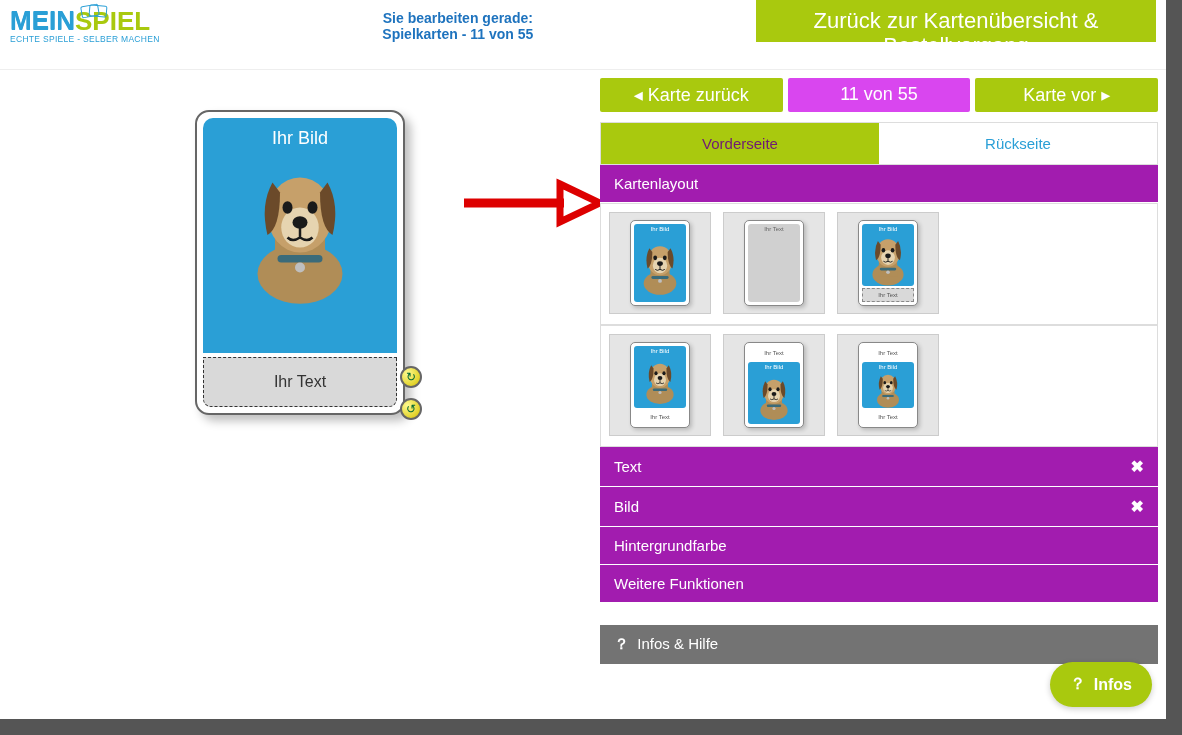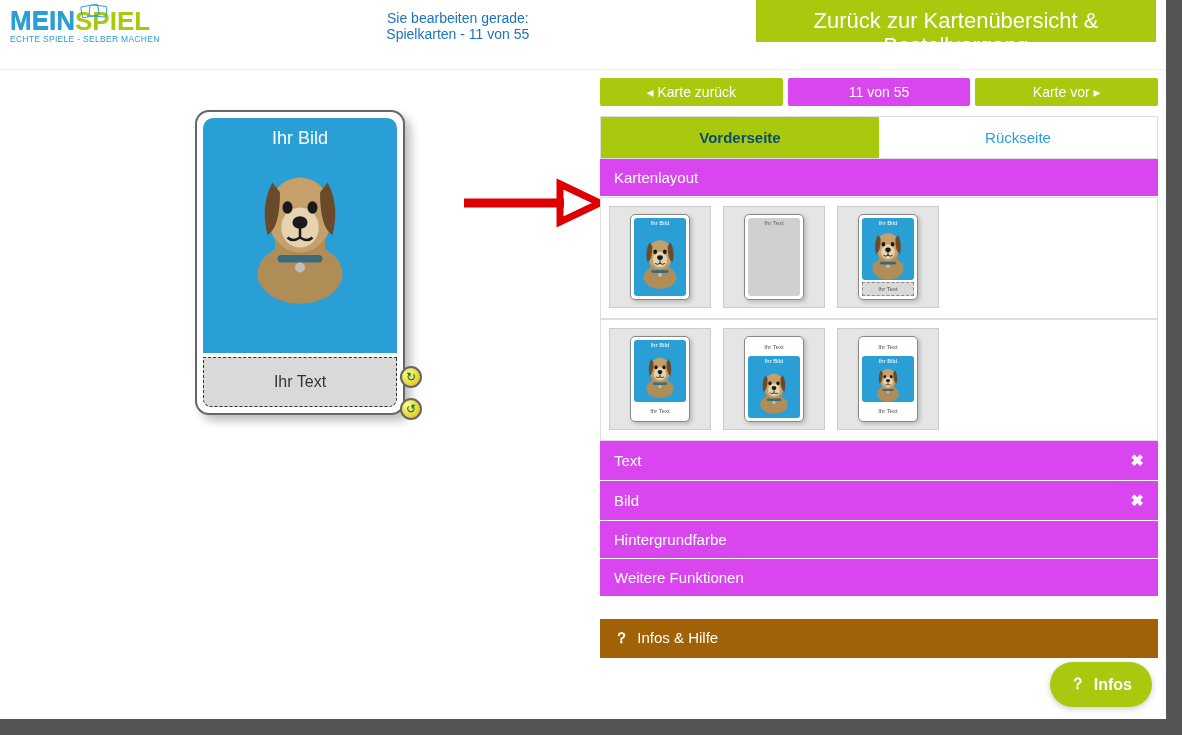--- a/index.html
+++ b/index.html
@@ -9,42 +9,42 @@
 .logo{padding:5px 10px 0 10px;display:flex;flex-direction:column;align-items:flex-start}
 .logo-top{font-size:26px;font-weight:bold;letter-spacing:0}
 .logo-mein{color:#2a9fd6}
 .logo-spiel{color:#a9c90e}
 .logo-cards{display:inline-block;width:48px;height:12px;position:relative;vertical-align:top;margin-left:-2px}
 .logo-cards::before,.logo-cards::after{content:"";position:absolute;width:16px;height:10px;border:1px solid #2a9fd6;border-radius:2px;top:0}
 .logo-cards::before{left:8px;transform:rotate(-10deg)}
 .logo-cards::after{left:16px;transform:rotate(5deg)}
 .logo-sub{color:#2a9fd6;font-size:8.5px;letter-spacing:0.3px;margin-top:-3px;font-weight:normal}
 .hdr-mid{flex:1;text-align:center;padding-top:10px}
-.hdr-mid-l1,.hdr-mid-l2{color:#1e73be;font-weight:normal;font-size:14px}
+.hdr-mid-l1,.hdr-mid-l2{color:#1e73be;font-weight:bold;font-size:14px}
 .hdr-right{width:400px;background:#a9c90e;color:#fff;text-align:center;font-size:22px;padding:8px 20px;margin:0 10px;height:42px;overflow:hidden;line-height:1.15}
 .body{display:flex;padding:8px 0 0 0;height:645px}
 .left{width:600px;position:relative;padding-top:32px}
 .card-preview{width:210px;height:305px;margin:0 auto;background:#fff;border:2px solid #666;border-radius:14px;padding:6px;box-shadow:6px 6px 10px rgba(0,0,0,0.25);position:relative}
 .card-inner{width:100%;height:235px;background:#2a9fd6;border-radius:10px 10px 0 0;display:flex;flex-direction:column;align-items:center;overflow:hidden}
 .card-title{color:#fff;font-size:18px;padding:10px 0 6px 0}
 .card-text{border:1px dashed #333;background:#d9d9d9;height:50px;margin-top:4px;display:flex;align-items:center;justify-content:center;font-size:16px;color:#333;border-radius:0 0 8px 8px}
 .tools{position:absolute;left:400px;top:288px;display:flex;flex-direction:column;gap:10px}
 .tool-btn{width:22px;height:22px;border-radius:50%;border:2px solid #666;background:radial-gradient(circle at 30% 30%,#fffa90,#d6c200);display:flex;align-items:center;justify-content:center;font-size:12px;color:#063}
 .arrow{position:absolute;left:460px;top:100px;width:140px;height:50px}
 .arrow svg{width:140px;height:50px}
 .right{flex:1;padding:0 8px 0 0}
 .nav-row{display:flex;gap:5px;margin-bottom:10px}
-.nav-btn{flex:1;background:#a9c90e;color:#fff;text-align:center;padding:6px 0;font-size:14px;border-radius:2px}
+.nav-btn{flex:1;background:#a9c90e;color:#fff;text-align:center;padding:6px 0;font-size:18px;border-radius:2px}
 .nav-mid{background:#d946ef}
 .side-tabs{display:flex;border:1px solid #ddd}
 .side-tab{flex:1;text-align:center;padding:12px 0;font-size:15px;cursor:pointer}
-.side-tab.active{background:#a9c90e;color:#0c4a6e;font-weight:bold}
+.side-tab.active{background:#a9c90e;color:#701a75;font-weight:normal}
 .side-tab.inactive{background:#fff;color:#2a9fd6}
-.section{background:#d946ef;color:#fff;padding:10px 14px;font-size:15px;border-bottom:1px solid #fff;display:flex;justify-content:space-between;align-items:center}
-.section.dark{background:#a16207}
+.section{background:#a21caf;color:#fff;padding:10px 14px;font-size:15px;border-bottom:1px solid #fff;display:flex;justify-content:space-between;align-items:center}
+.section.dark{background:#737373}
 .layout-panel{border:1px solid #ddd;background:#fff;padding:8px;display:flex;gap:12px;height:122px;overflow-y:scroll;position:relative}
 .layout-opt{width:102px;height:102px;background:#e5e5e5;border:1px solid #ccc;display:flex;align-items:center;justify-content:center;cursor:pointer}
 .mini-card{width:60px;height:86px;background:#fff;border:1px solid #888;border-radius:5px;padding:3px;display:flex;flex-direction:column;box-shadow:2px 2px 4px rgba(0,0,0,0.2)}
 .mini-img{flex:1;background:#2a9fd6;border-radius:3px;display:flex;flex-direction:column;align-items:center;justify-content:flex-start;overflow:hidden}
 .mini-img.gray{background:#d0d0d0}
 .mini-label{font-size:6px;color:#fff;padding-top:2px}
 .mini-text{height:14px;background:#d9d9d9;font-size:6px;color:#555;display:flex;align-items:center;justify-content:center;border:0.5px dashed #888;margin-top:2px}
 .mini-text.below{background:#fff;border:none}
 .help-pill{position:absolute;bottom:12px;right:14px;background:#a9c90e;color:#fff;padding:12px 20px;border-radius:24px;font-size:16px;font-weight:bold;display:flex;align-items:center;gap:8px;box-shadow:0 2px 6px rgba(0,0,0,0.2)}
 .x-icon{font-weight:bold;font-size:16px}

